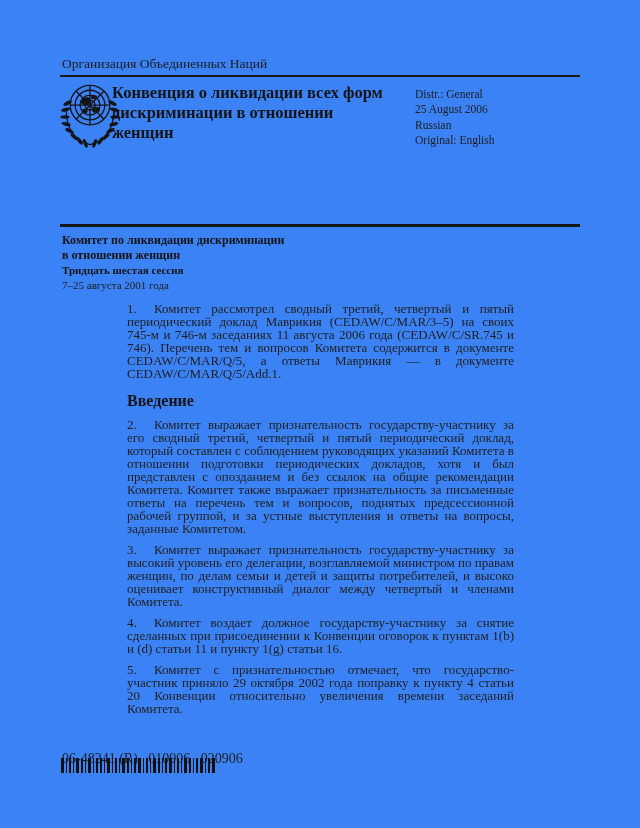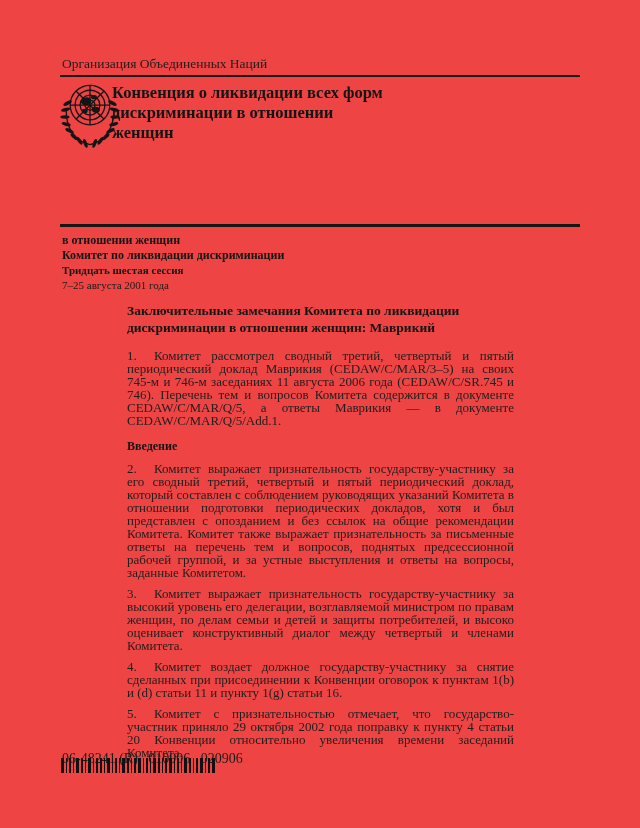--- a/index.html
+++ b/index.html
@@ -4,21 +4,21 @@
 <style>
   * { margin: 0; padding: 0; box-sizing: border-box; }
   html, body { width: 640px; height: 828px; }
   body {
     background: #ffffff;
     font-family: "Liberation Serif", "DejaVu Serif", serif;
     color: #1c1c1c;
     position: relative;
     overflow: hidden;
   }
-  .page { position: absolute; inset: 0; background: #ef4444; }
+  .page { position: absolute; inset: 0; background: #3b82f6; }
 
   
   .org-name { position: absolute; left: 62px; top: 56px; font-size: 13.5px; }
   .doc-symbol { position: absolute; right: 60px; top: 49px; white-space: nowrap; }
   .doc-symbol .main { font-size: 21.5px; letter-spacing: 1.5px; }
   .doc-symbol .suffix { font-size: 10px; letter-spacing: 0.4px; }
   .rule-thin { position: absolute; left: 60px; top: 75px; width: 520px; height: 2px; background: #1a1a1a; }
 
   .emblem { position: absolute; left: 57px; top: 80px; width: 66px; height: 68px; }
   .conv-title {
@@ -41,21 +41,21 @@
   .doc-title {
     font-size: 13.5px; font-weight: bold; line-height: 1.28;
     width: 365px; color: #141414; margin-bottom: 12px;
   }
   .para {
     font-size: 13px; line-height: 13px; text-align: justify;
     margin-bottom: 8px; color: #1e1e1e;
   }
   .para .pnum { display: inline-block; width: 27px; }
   .section-heading {
-    font-size: 12px; font-weight: bold; margin: 12px 0 8px 0; color: #141414;
+    font-size: 16px; font-weight: bold; margin: 12px 0 8px 0; color: #141414;
   }
 
   
   .footer-code { position: absolute; left: 62px; top: 751px; font-size: 14px; white-space: pre; }
   .barcode { position: absolute; left: 61px; top: 758px; }
 </style>
 </head>
 <body>
 
 <div class="page">
@@ -101,32 +101,37 @@
         <ellipse cx="86" cy="67" rx="7" ry="2.6" transform="rotate(-14 86 67)"></ellipse>
         <ellipse cx="88" cy="56" rx="7" ry="2.6" transform="rotate(0 88 56)"></ellipse>
         <ellipse cx="87" cy="45" rx="7" ry="2.6" transform="rotate(14 87 45)"></ellipse>
         <ellipse cx="84" cy="35" rx="7" ry="2.6" transform="rotate(28 84 35)"></ellipse>
       </g>
     </svg>
   </div>
 
   <div class="conv-title">Конвенция о ликвидации всех форм дискриминации в отношении женщин</div>
 
+  <div class="distr">
+    <div>Distr.: General</div>
+    <div>25 August 2006</div>
+    <div>Russian</div>
+    <div>Original: English</div>
+  </div>
 
   <div class="rule-thick"></div>
 
   <div class="committee">
+    <div class="name">Комитет по ликвидации дискриминации</div>
     <div class="name">в отношении женщин</div>
-    <div class="name">Комитет по ликвидации дискриминации</div>
     <div class="session">Тридцать шестая сессия</div>
     <div class="dates">7–25 августа 2001 года</div>
   </div>
 
   <div class="main-col">
-    <div class="doc-title">Заключительные замечания Комитета по ликвидации дискриминации в отношении женщин: Маврикий</div>
 
     <p class="para"><span class="pnum">1.</span><span>Комитет рассмотрел сводный третий, четвертый и пятый периодический доклад Маврикия (CEDAW/C/MAR/3–5) на своих 745-м и 746-м заседаниях 11 августа 2006 года (CEDAW/C/SR.745 и 746). Перечень тем и вопросов Комитета содержится в документе CEDAW/C/MAR/Q/5, а ответы Маврикия — в документе CEDAW/C/MAR/Q/5/Add.1.</span></p>
 
     <div class="section-heading">Введение</div>
 
     <p class="para"><span class="pnum">2.</span><span>Комитет выражает признательность государству-участнику за его сводный третий, четвертый и пятый периодический доклад, который составлен с соблюдением руководящих указаний Комитета в отношении подготовки периодических докладов, хотя и был представлен с опозданием и без ссылок на общие рекомендации Комитета. Комитет также выражает признательность за письменные ответы на перечень тем и вопросов, поднятых предсессионной рабочей группой, и за устные выступления и ответы на вопросы, заданные Комитетом.</span></p>
 
     <p class="para"><span class="pnum">3.</span><span>Комитет выражает признательность государству-участнику за высокий уровень его делегации, возглавляемой министром по правам женщин, по делам семьи и детей и защиты потребителей, и высоко оценивает конструктивный диалог между четвертый и членами Комитета.</span></p>
 
     <p class="para"><span class="pnum">4.</span><span>Комитет воздает должное государству-участнику за снятие сделанных при присоединении к Конвенции оговорок к пунктам 1(b) и (d) статьи 11 и пункту 1(g) статьи 16.</span></p>

